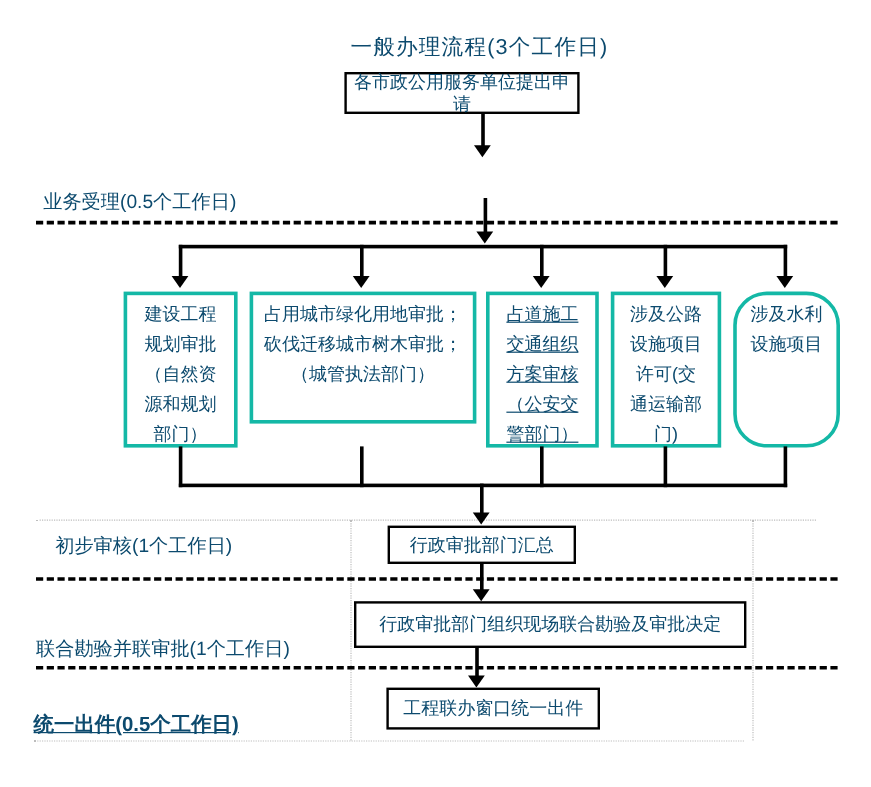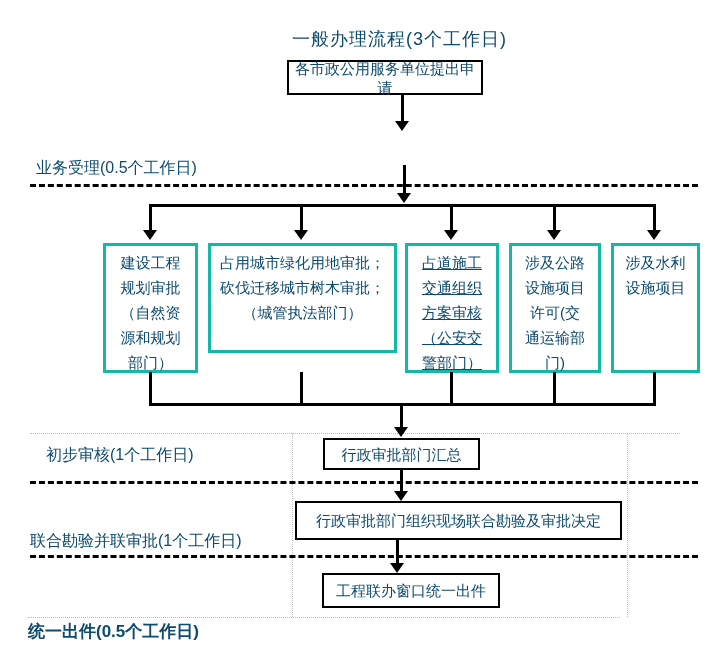--- a/index.html
+++ b/index.html
@@ -111,21 +111,21 @@
 （公安交
 警部门）</span>
   </div>
   <div class="pbox" style="left:509px;top:243px;width:92px;height:130px;">
     <span class="ptext">涉及公路
 设施项目
 许可(交
 通运输部
 门)</span>
   </div>
-  <div class="pbox" style="left:611px;top:243px;width:89px;height:130px;">
+  <div class="pbox" style="left:611px;top:243px;width:89px;height:130px;border-radius:28px;">
     <span class="part">涉及水利
 设施项目</span>
   </div>
 
   <div class="vline" style="left:149px;top:372px;height:34px;"></div>
   <div class="vline" style="left:300px;top:372px;height:34px;"></div>
   <div class="vline" style="left:450px;top:372px;height:34px;"></div>
   <div class="vline" style="left:553px;top:372px;height:34px;"></div>
   <div class="vline" style="left:653px;top:372px;height:34px;"></div>
   <div class="hline" style="left:149px;top:403px;width:507px;"></div>
@@ -149,15 +149,15 @@
   <div class="node" style="left:295px;top:501px;width:327px;height:39px;">行政审批部门组织现场联合勘验及审批决定</div>
 
   <div class="stage-label" style="left:30px;top:531px;">联合勘验并联审批(1个工作日)</div>
   <div class="dashed" style="left:30px;top:555px;width:668px;"></div>
 
   <div class="vline" style="left:396px;top:540px;height:25px;"></div>
   <div class="arrowhead" style="left:390px;top:563px;"></div>
 
   <div class="node" style="left:322px;top:573px;width:178px;height:35px;">工程联办窗口统一出件</div>
 
-  <div class="stage-label bold" style="left:28px;top:620px;">统一出件(0.5个工作日)</div>
+  <div class="stage-label bold" style="left:28px;top:592px;text-decoration:underline;">统一出件(0.5个工作日)</div>
 
 </div>
 
 </body></html>

